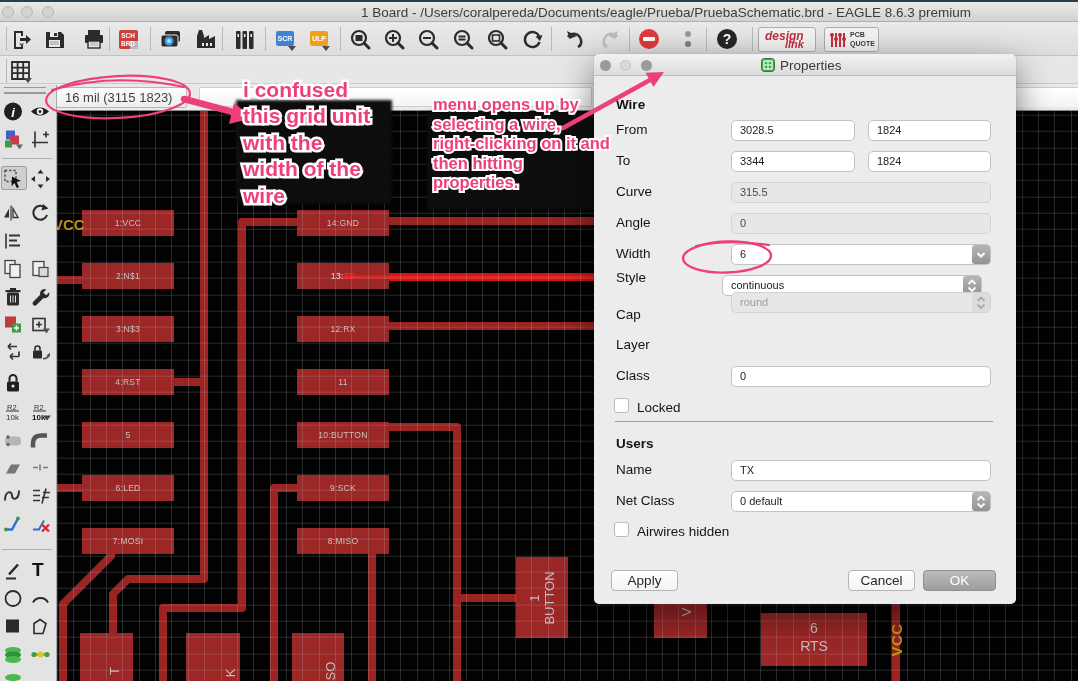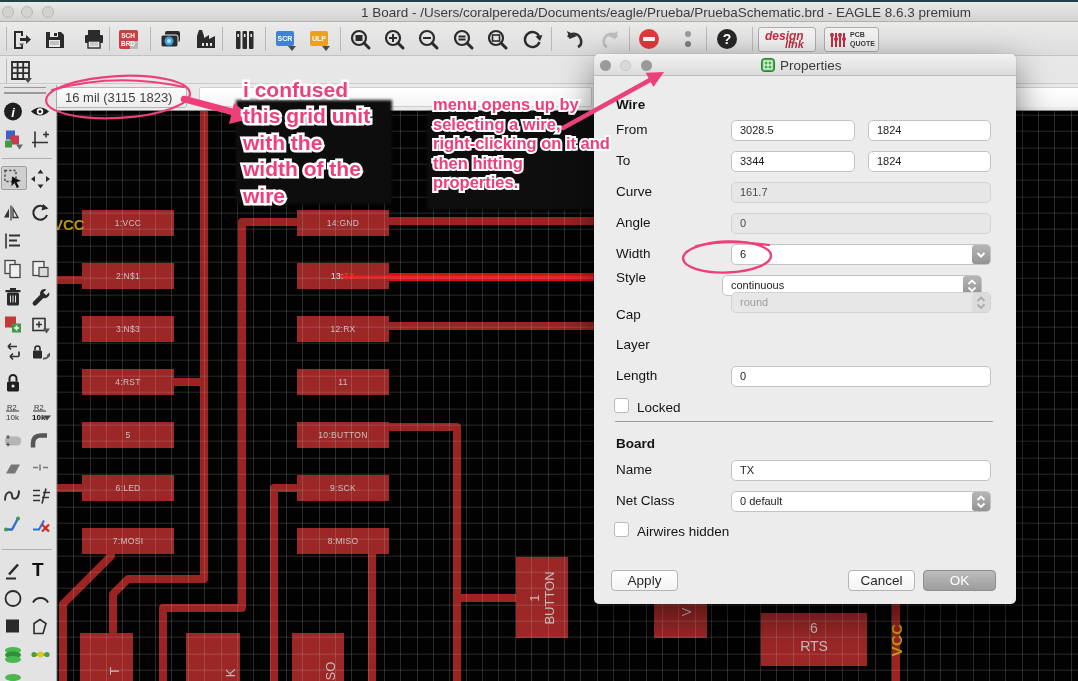--- a/index.html
+++ b/index.html
@@ -410,42 +410,42 @@
 <div class="a" style="left:186px;top:4px;font-size:13.5px;color:#3a3a3a">Properties</div>
 </div>
 <div class="lbl" style="top:43px;font-weight:bold">Wire</div>
 <div class="lbl" style="top:68px">From</div>
 <div class="fld" style="left:137px;top:66px;width:124px">3028.5</div>
 <div class="fld" style="left:274px;top:66px;width:123px">1824</div>
 <div class="lbl" style="top:99px">To</div>
 <div class="fld" style="left:137px;top:97px;width:124px">3344</div>
 <div class="fld" style="left:274px;top:97px;width:123px">1824</div>
 <div class="lbl" style="top:130px">Curve</div>
-<div class="fld dis" style="left:137px;top:128px;width:260px">161.7</div>
+<div class="fld dis" style="left:137px;top:128px;width:260px">315.5</div>
 <div class="lbl" style="top:161px">Angle</div>
 <div class="fld dis" style="left:137px;top:159px;width:260px">0</div>
 <div class="lbl" style="top:192px">Width</div>
 <div class="fld" style="left:137px;top:190px;width:260px">6<div class="stp"><svg width="18" height="19" viewBox="0 0 18 19">
           <path d="M5.5 8 L9 11.5 L12.5 8" stroke="#fff" stroke-width="2" fill="none"></path>
         </svg></div></div>
 <div class="lbl" style="top:216px">Style</div>
 <div class="fld" style="left:128px;top:221px;width:260px">continuous<div class="stp"><svg width="18" height="19" viewBox="0 0 18 19">
           <path d="M5.5 8 L9 4.5 L12.5 8 M5.5 11.5 L9 15 L12.5 11.5" stroke="#fff" stroke-width="1.8" fill="none"></path>
         </svg></div></div>
 <div class="lbl" style="top:253px">Cap</div>
 <div class="fld dis" style="left:137px;top:238px;width:260px;color:#9d9d9d">round<div class="stp" style="background:#dcdcdc"><svg width="18" height="19" viewBox="0 0 18 19">
           <path d="M5.5 8 L9 4.5 L12.5 8 M5.5 11.5 L9 15 L12.5 11.5" stroke="#aaa" stroke-width="1.8" fill="none"></path>
         </svg></div></div>
 <div class="lbl" style="top:283px">Layer</div>
-<div class="lbl" style="top:314px">Length</div>
+<div class="lbl" style="top:314px">Class</div>
 <div class="fld" style="left:137px;top:312px;width:260px">0</div>
 <div class="chk" style="left:20px;top:344px"></div>
     <div class="lbl" style="left:43px;top:346px">Locked</div>
 <div class="a" style="left:21px;top:367px;width:378px;height:1px;background:#9e9e9e"></div>
-<div class="lbl" style="top:382px;font-weight:bold">Board</div>
+<div class="lbl" style="top:382px;font-weight:bold">Users</div>
 <div class="lbl" style="top:408px">Name</div>
 <div class="fld" style="left:137px;top:406px;width:260px">TX</div>
 <div class="lbl" style="top:439px">Net Class</div>
 <div class="fld" style="left:137px;top:437px;width:260px">0 default<div class="stp"><svg width="18" height="19" viewBox="0 0 18 19">
           <path d="M5.5 8 L9 4.5 L12.5 8 M5.5 11.5 L9 15 L12.5 11.5" stroke="#fff" stroke-width="1.8" fill="none"></path>
         </svg></div></div>
 <div class="chk" style="left:20px;top:468px"></div>
     <div class="lbl" style="left:43px;top:470px">Airwires hidden</div>
 <div class="btn" style="left:17px;top:516px;width:67px">Apply</div>
 <div class="btn" style="left:254px;top:516px;width:67px">Cancel</div>

